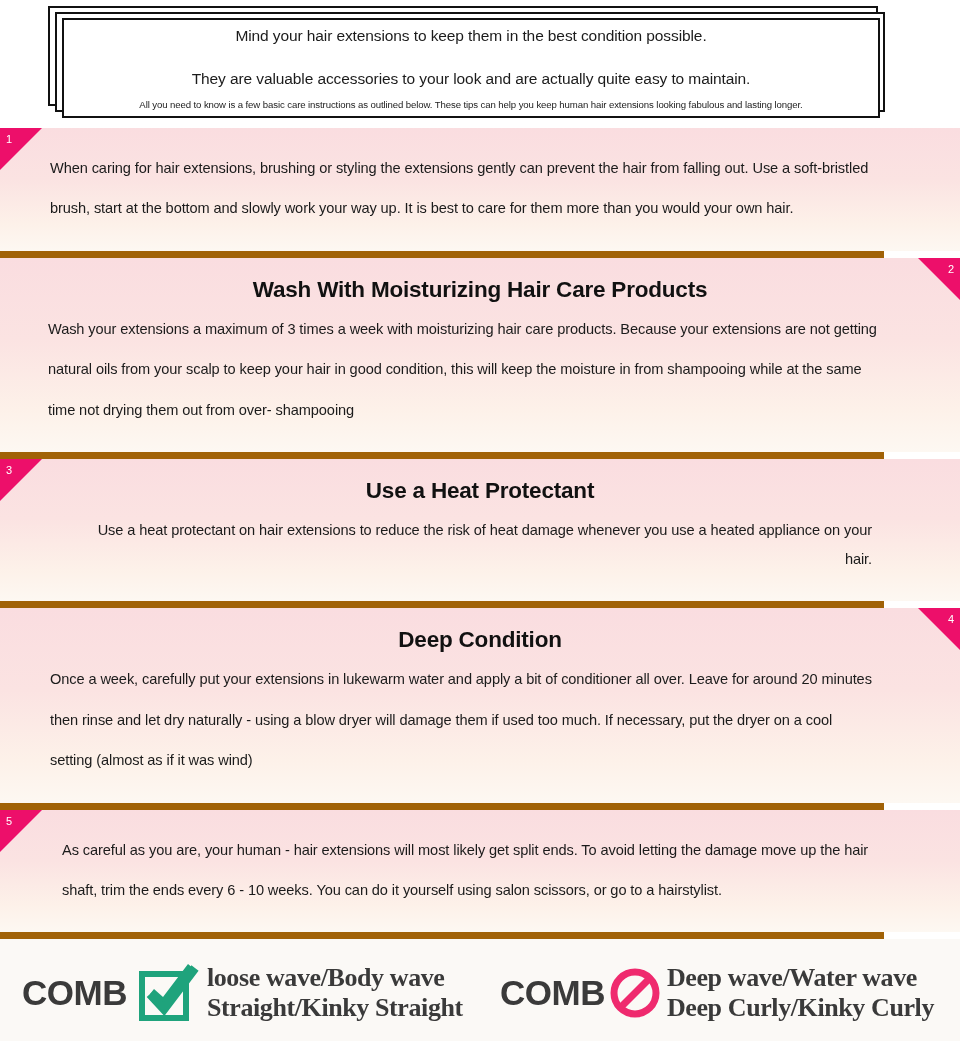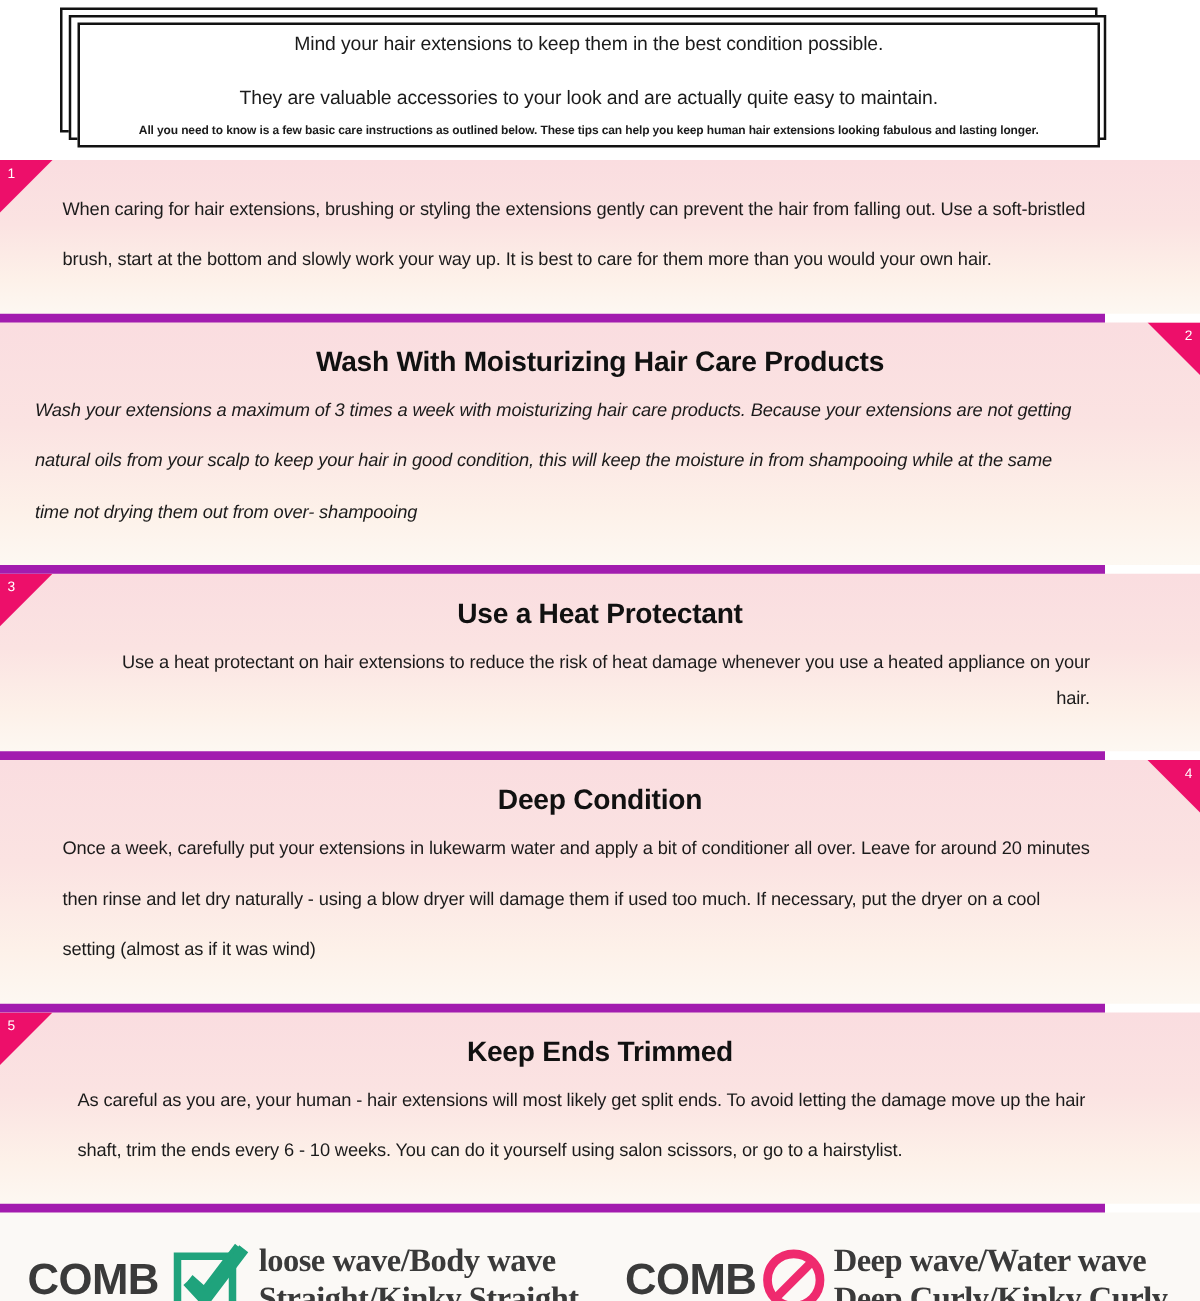--- a/index.html
+++ b/index.html
@@ -9,21 +9,21 @@
     height: 1041px;
     background: #ffffff;
     font-family: "Liberation Sans", sans-serif;
     overflow: hidden;
   }
 
   .page {
     width: 884px;
     height: 1041px;
     position: relative;
-    background: #a21caf;
+    background: #a16207;
   }
 
   
   .header-wrap {
     position: relative;
     height: 128px;
     background: #ffffff;
   }
   .card-shadow {
     position: absolute;
@@ -57,21 +57,20 @@
     letter-spacing: -0.1px;
     margin-top: 19px;
   }
   .hdr-line3 {
     font-size: 9.6px;
     color: #1b1b1b;
     line-height: 1.5;
     margin-top: 7px;
     letter-spacing: -0.1px;
     text-align: center;
-    font-weight: bold;
   }
 
   
   .tip {
     position: relative;
     width: 960px;
     background: linear-gradient(to bottom, #fadde0 0%, #fbe3e2 42%, #fdf1e9 78%, #fdf8f2 100%);
     overflow: hidden;
     padding: 14px 0 16px 0;
   }
@@ -117,21 +116,21 @@
   }
   .tip-body {
     font-size: 14.6px;
     color: #1b1b1b;
     line-height: 1.95;
     letter-spacing: -0.1px;
   }
   .tip-body p { margin: 12px; }
 
   .pad-s1 { padding: 0 38px; }
-  .pad-s2 { padding: 0 16px; font-style: italic; }
+  .pad-s2 { padding: 0 36px; }
   .pad-s3 { padding: 0 76px; text-align: right; }
   .pad-s4 { padding: 0 38px; }
   .pad-s5 { padding: 0 50px; }
 
   
   .comb-band {
     width: 960px;
     height: 108px;
     background: #fbf9f6;
     display: flex;
@@ -237,21 +236,20 @@
     <div class="tip-body pad-s4">
       <p>Once a week, carefully put your extensions in lukewarm water and apply a bit of conditioner all over. Leave for around 20 minutes</p>
       <p>then rinse  and let dry  naturally - using a blow dryer will damage them if used too much. If necessary, put the dryer on a cool</p>
       <p>setting (almost as if it was  wind)</p>
     </div>
   </div>
 
   <div class="tip">
     <div class="badge badge-left"></div>
     <div class="badge-num badge-num-left">5</div>
-    <div class="tip-title">Keep Ends Trimmed</div>
     <div class="tip-body pad-s5">
       <p>As careful as you are, your human - hair extensions will most likely get split ends. To avoid letting the damage move up the hair</p>
       <p>shaft, trim  the  ends every  6 - 10 weeks. You can do it yourself using salon scissors, or go to a hairstylist.</p>
     </div>
   </div>
 
   <div class="comb-band">
 
     <div class="comb-block left">
       <span class="comb-word">COMB</span>

